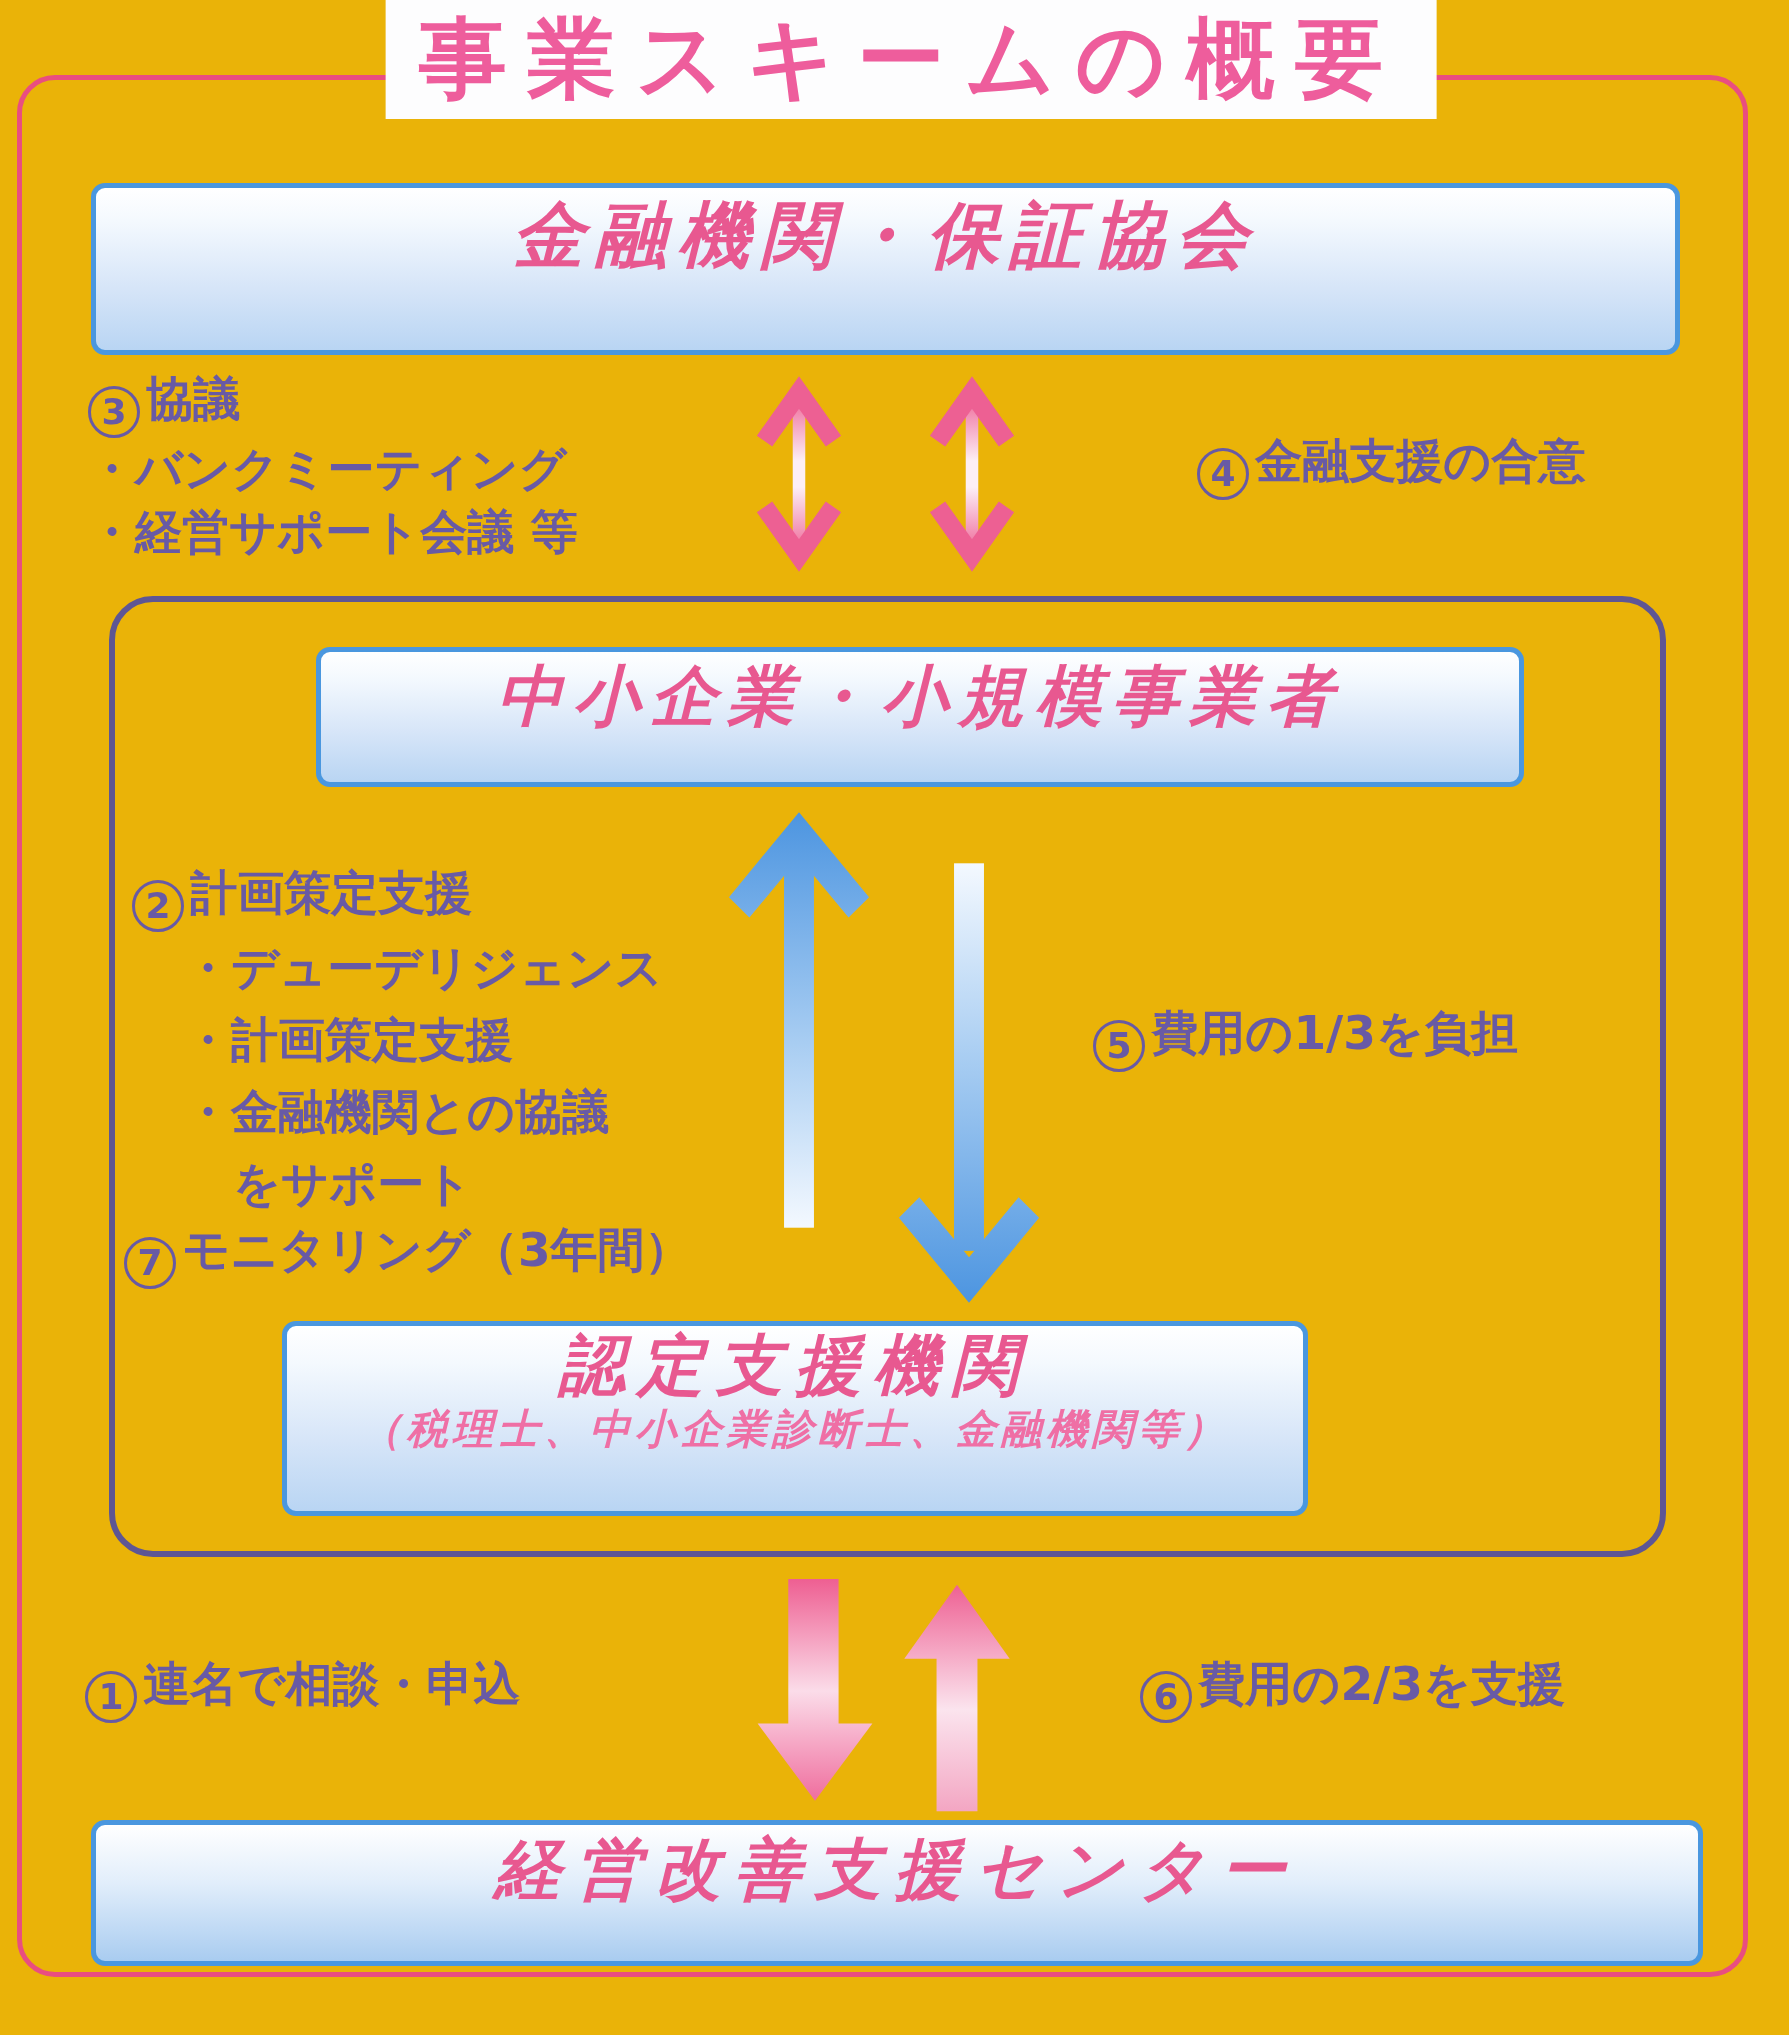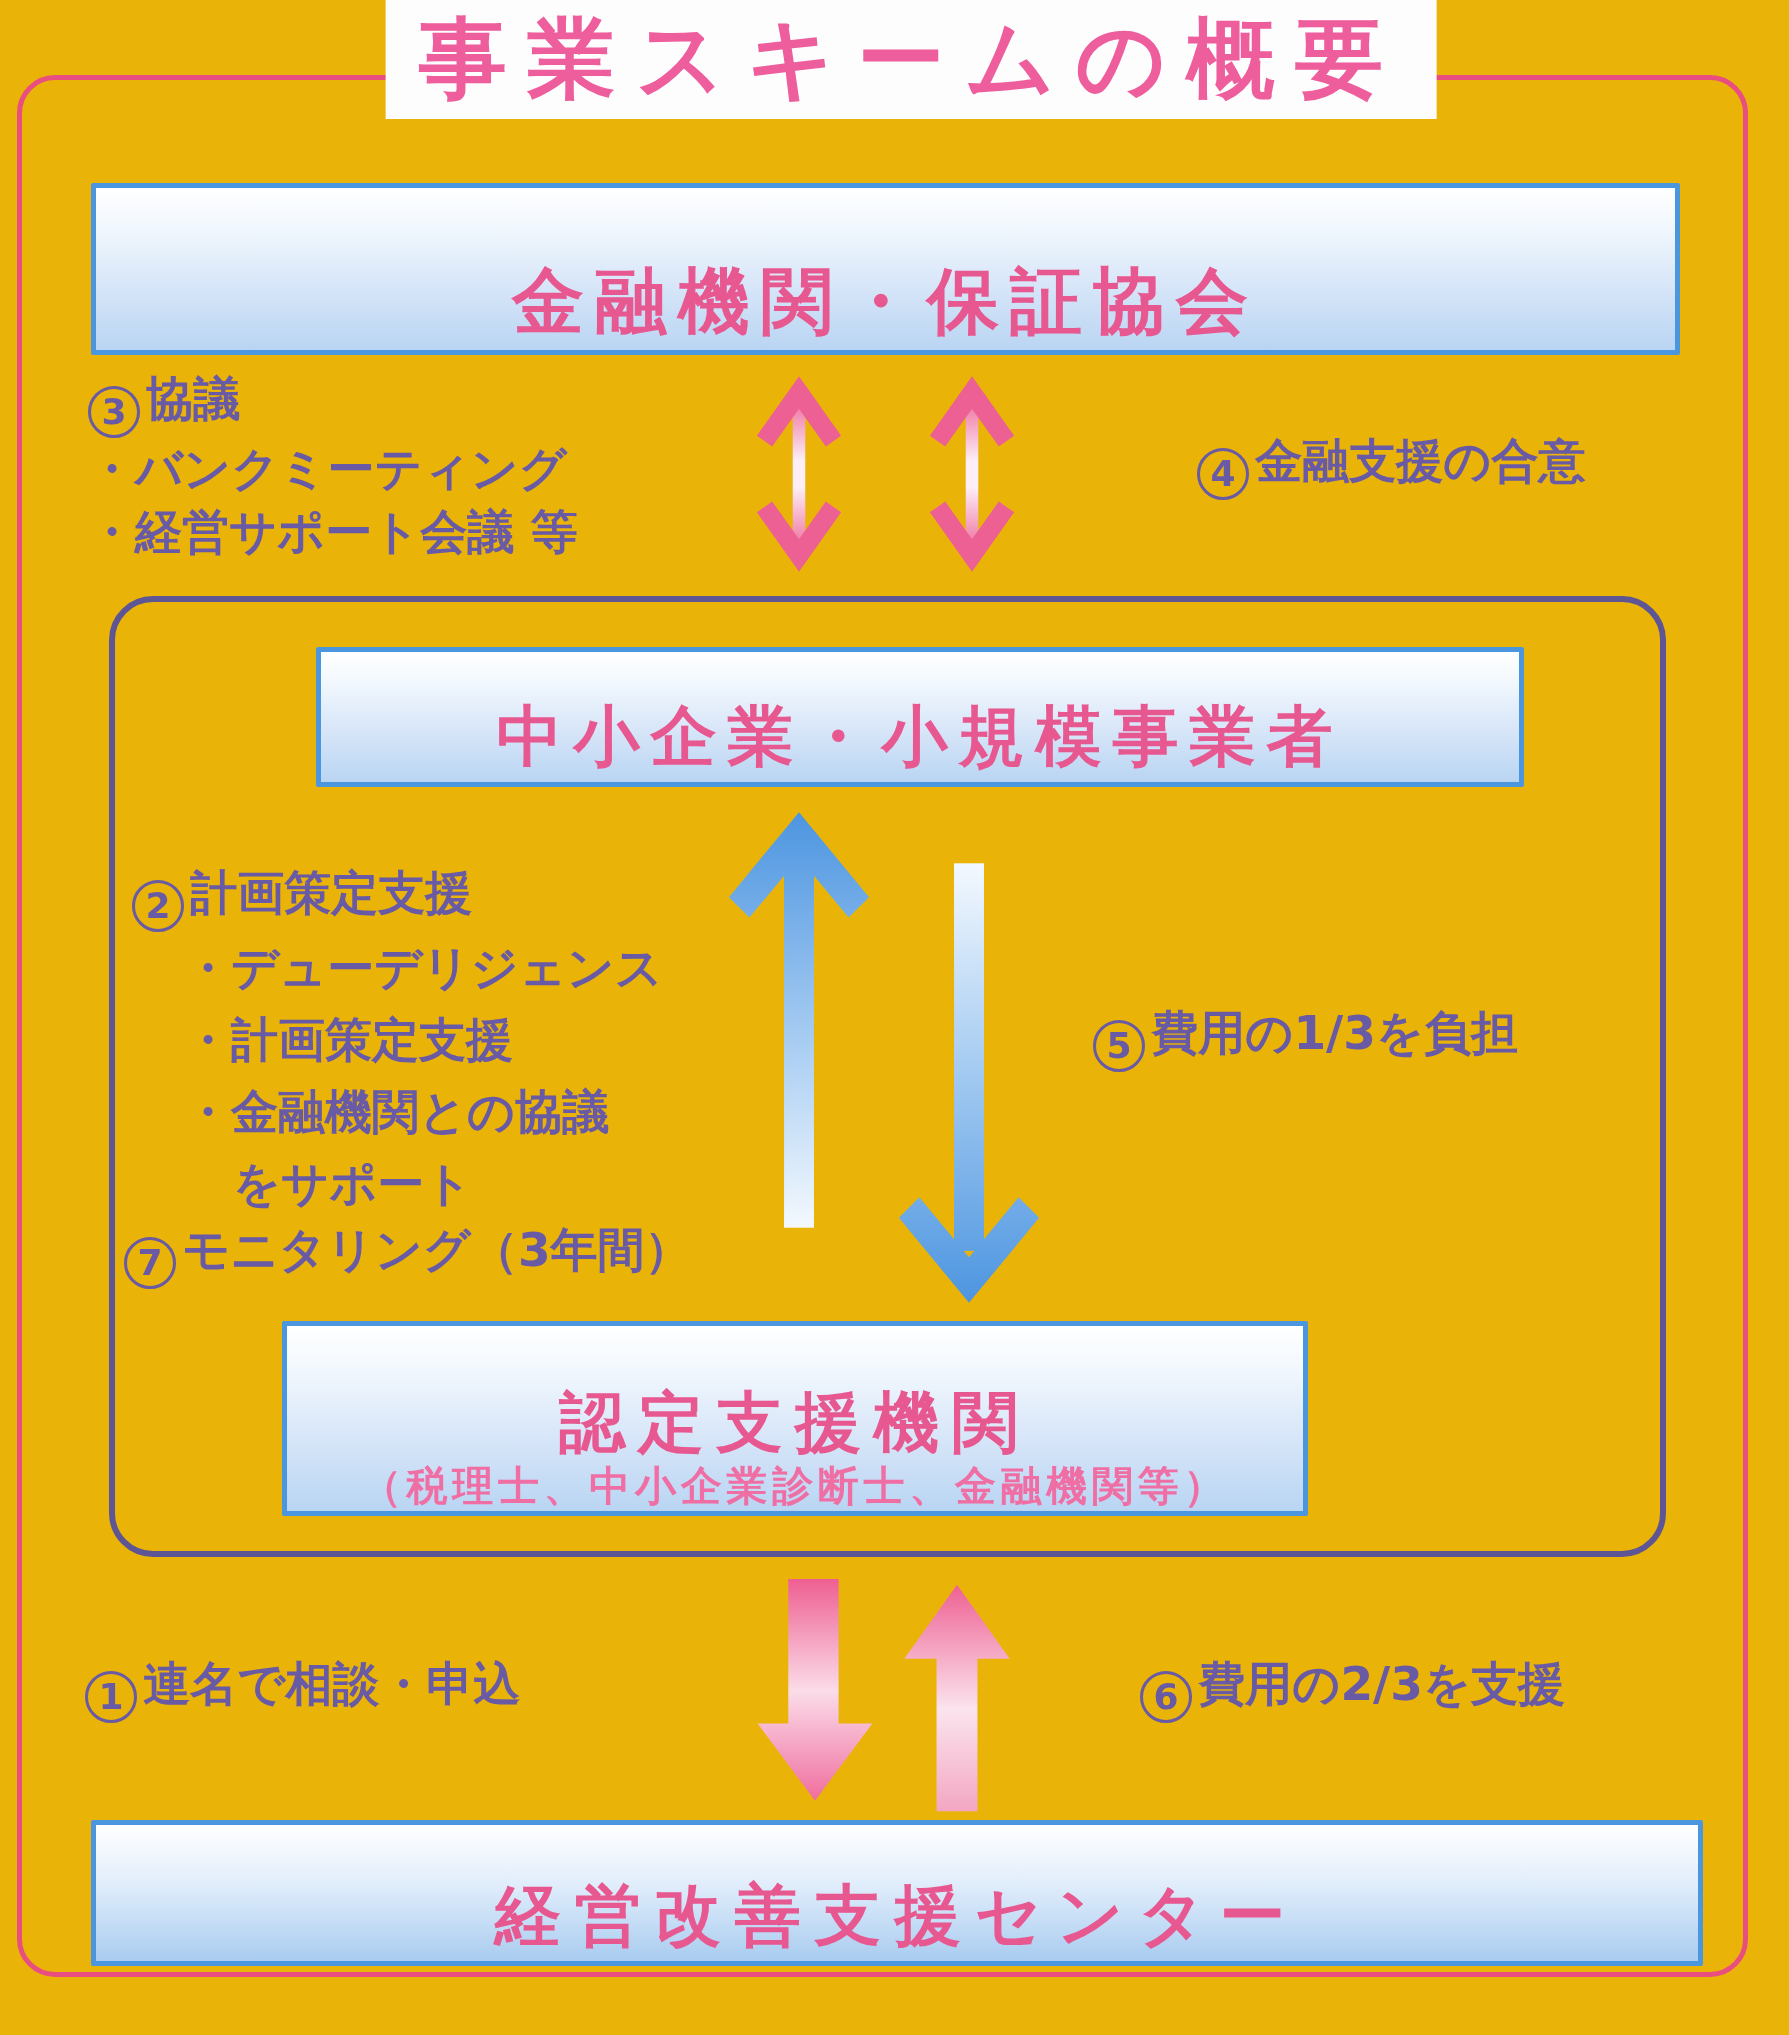--- a/index.html
+++ b/index.html
@@ -14,24 +14,24 @@
   .frame{
     position:absolute;left:17.3px;top:75px;width:1731px;height:1902px;
     border:5.5px solid var(--accent-pink,#e94e80);border-radius:38px;box-sizing:border-box;
   }
   .title{
     position:absolute;top:0;left:50%;transform:translateX(-50%);
     background:#fdfdfe;padding:0 33px;font-size:88px;font-weight:800;
     letter-spacing:20.5px;color:var(--title-pink,#ee5d9c);white-space:nowrap;z-index:6;
   }
   .box{
-    position:absolute;border:5.5px solid var(--box-border-blue,#4a97df);border-radius:2px;
+    position:absolute;border:5.5px solid var(--box-border-blue,#4a97df);border-radius:14px;
     background:linear-gradient(180deg,#ffffff 0%,#f4f9fe 20%,#d6e5f8 62%,#b9d5f3 100%);
-    display:flex;flex-direction:column;align-items:center;justify-content:flex-end;
-    color:var(--box-text-pink,#e85890);font-weight:800;box-sizing:border-box;z-index:3;
+    display:flex;flex-direction:column;align-items:center;justify-content:flex-start;
+    color:var(--box-text-pink,#e85890);font-weight:800;box-sizing:border-box;z-index:3;font-style:italic;
   }
   .box1{left:91px;top:183px;width:1589px;height:172px;font-size:72px;letter-spacing:11px;}
   .box2{left:284px;top:647px;width:1208px;height:140px;font-size:66px;letter-spacing:11px;margin-left:32px;}
   .box3{left:282px;top:1321px;width:1026px;height:195px;}
   .box3 .main{font-size:66px;letter-spacing:12.6px;line-height:1.2;}
   .box3 .sub{font-size:41px;letter-spacing:4.7px;color:#ef6fa5;line-height:1.2;}
   .box4{left:91px;top:1820px;width:1612px;height:146px;font-size:66px;letter-spacing:14px;
     background:linear-gradient(180deg,#ffffff 0%,#e2eefb 42%,#a9ccf0 100%);}
   .container-purple{
     position:absolute;left:109px;top:596px;width:1557px;height:961px;

